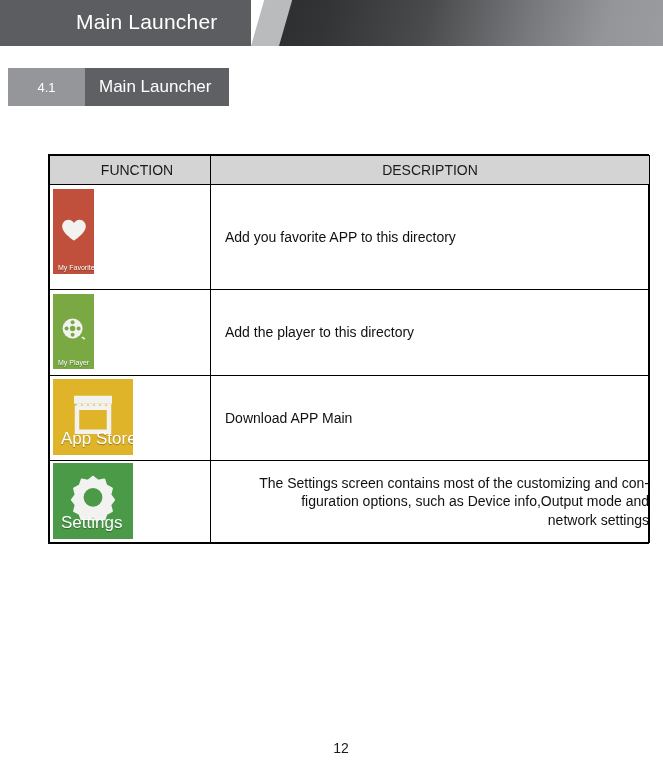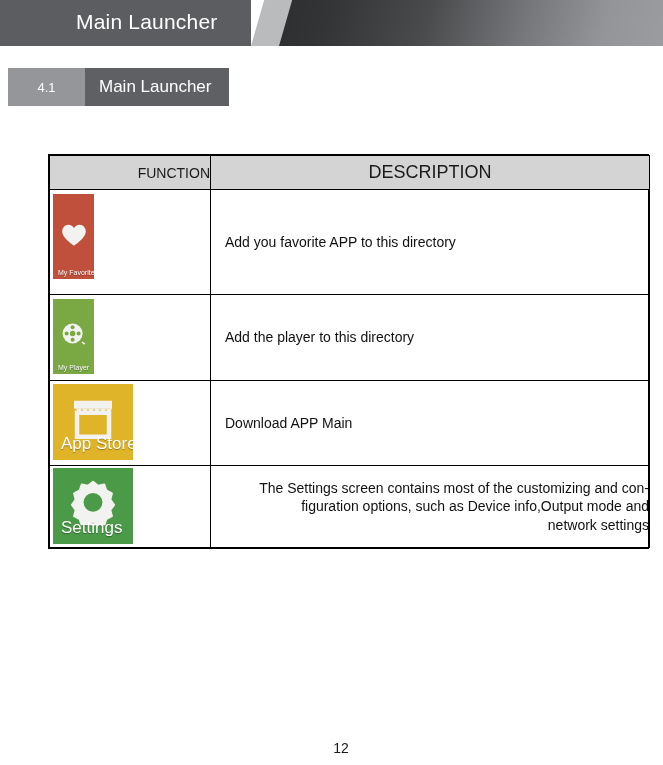--- a/index.html
+++ b/index.html
@@ -112,33 +112,33 @@
     width: 601px;
     table-layout: fixed;
   }
   table.fn-table th, table.fn-table td {
     border: 1px solid #000000;
     box-sizing: border-box;
   }
   th.th-function {
     width: 161px;
     background: #d4d4d4;
-    text-align: right;
+    text-align: center;
     font-weight: normal;
     font-size: 14px;
     color: #1a1a1a;
     padding: 6px 0 6px 14px;
     height: 29px;
     margin-top: 30px;
   }
   th.th-description {
     background: #d4d4d4;
     text-align: center;
     font-weight: normal;
-    font-size: 18px;
+    font-size: 14px;
     color: #1a1a1a;
     padding: 6px 11px;
     height: 19px;
   }
   td.fn-cell {
     width: 161px;
     vertical-align: top;
     padding: 0;
   }
   td.desc-cell {

